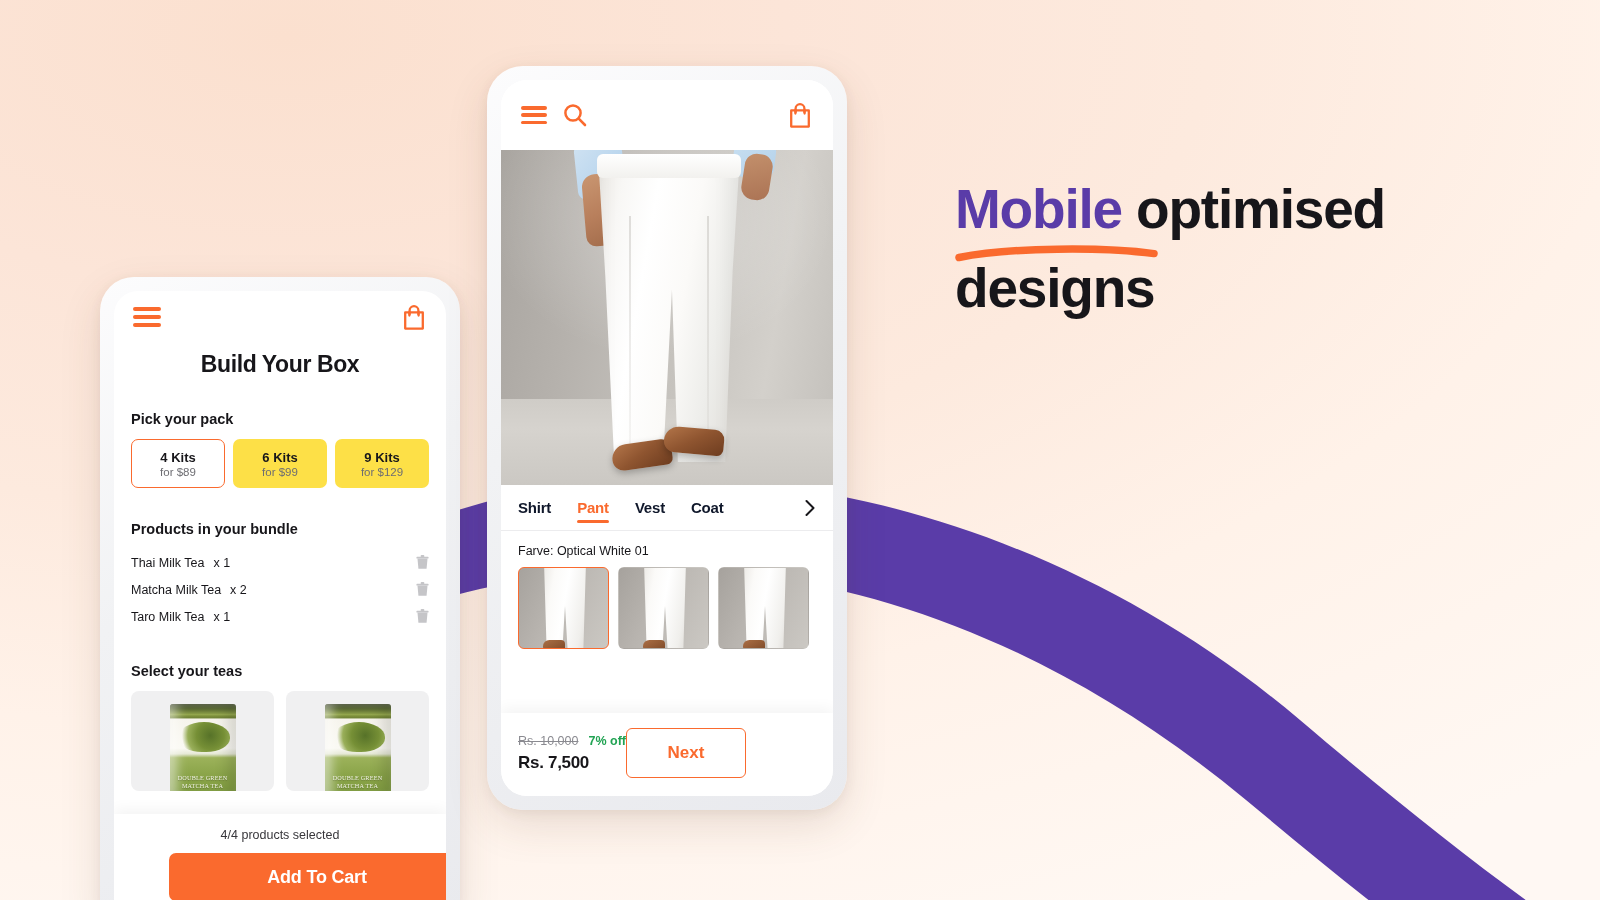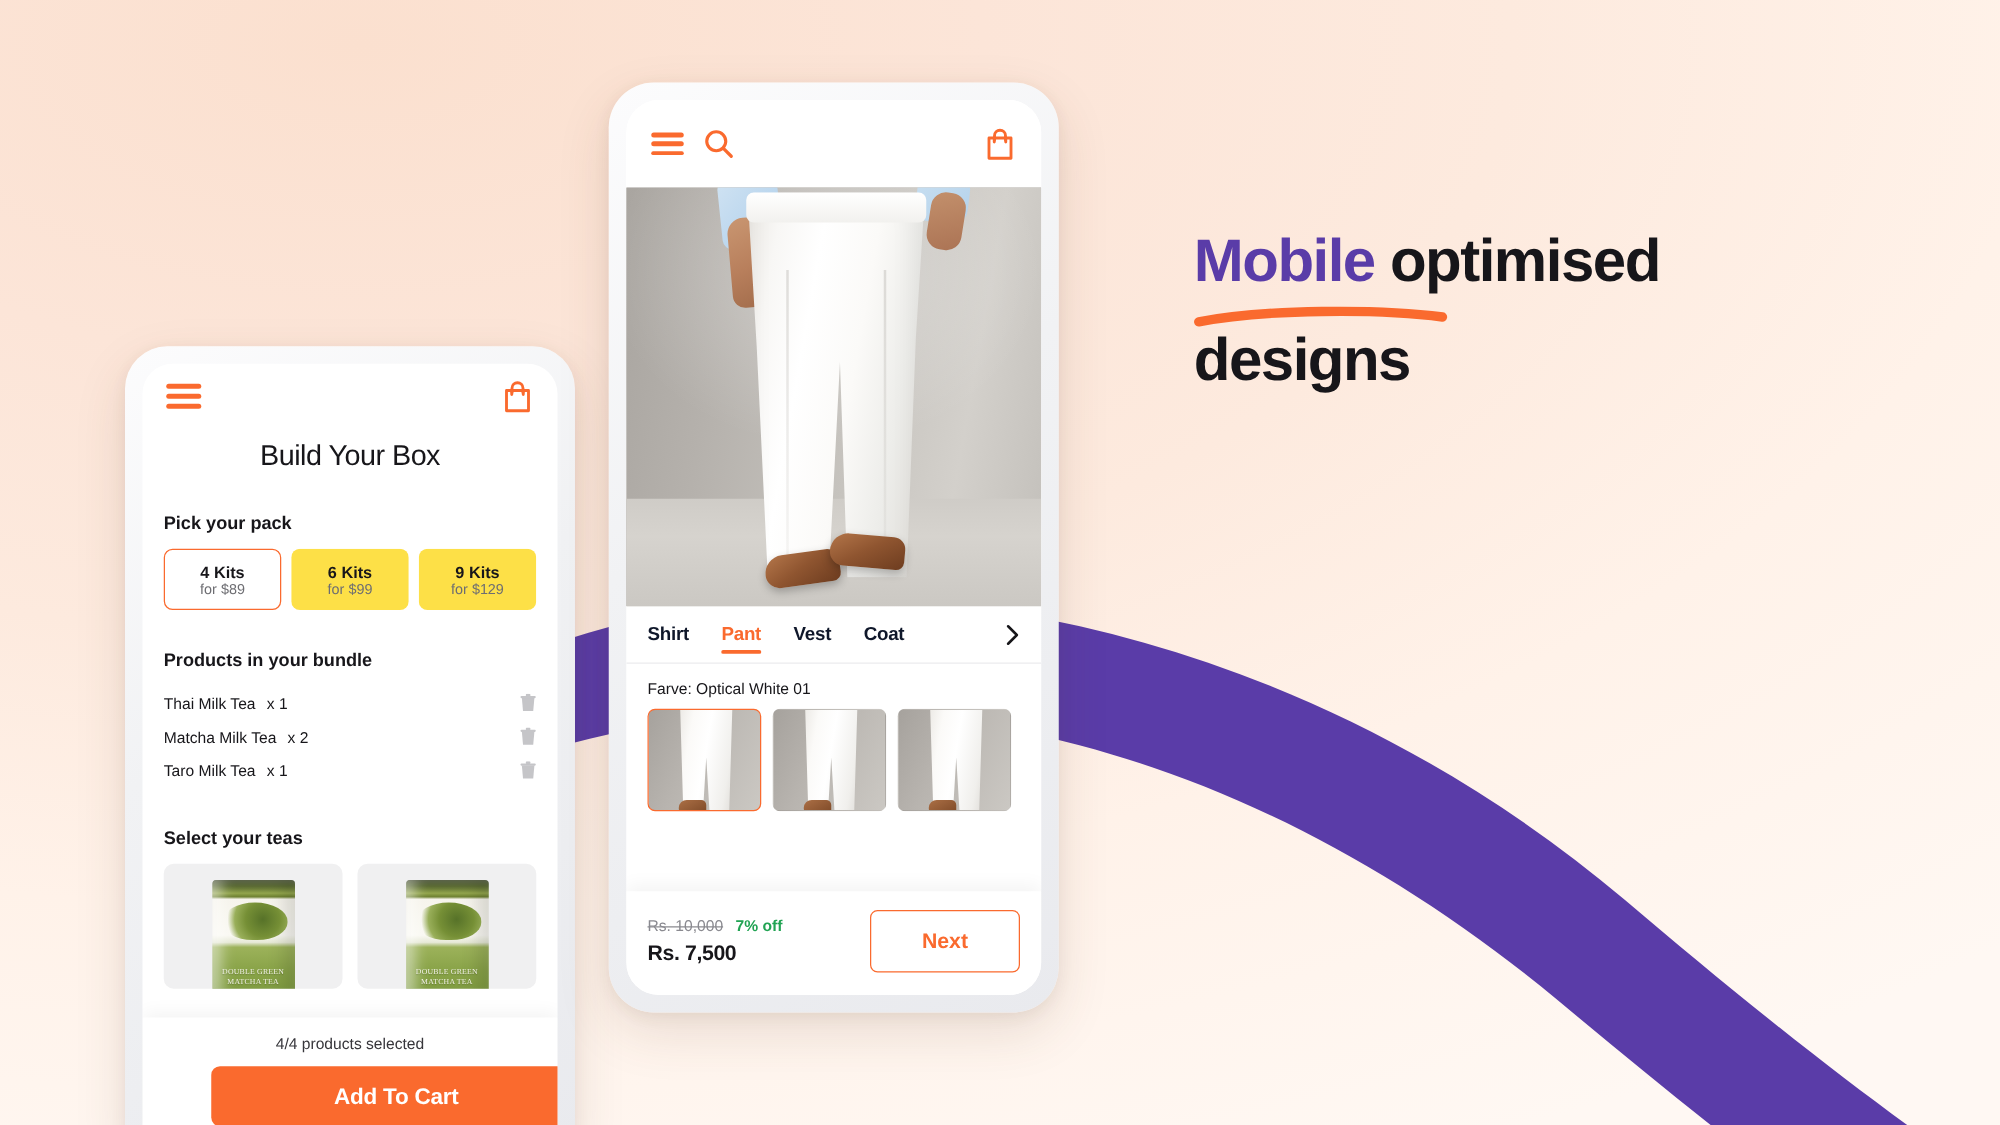--- a/index.html
+++ b/index.html
@@ -63,21 +63,21 @@
 
   
   #headline {
     position: absolute;
     left: 955px;
     top: 170px;
     width: 620px;
     z-index: 4;
   }
   #headline .line {
-    font-size: 48px;
+    font-size: 55px;
     font-weight: bold;
     color: #17161a;
     letter-spacing: -1.2px;
     line-height: 79px;
     white-space: nowrap;
   }
   #headline .hl-accent {
     color: #5a3ca8;
     position: relative;
     display: inline-block;
@@ -127,21 +127,21 @@
     padding: 0 19px;
   }
   .burger { width: 28px; height: 20px; display: flex; flex-direction: column; justify-content: space-between; }
   .burger i { display: block; height: 4px; border-radius: 2px; background: #fa6a2e; }
   .burger.small { width: 26px; height: 18px; }
   .burger.small i { height: 3.5px; }
 
   .lp-title {
     text-align: center;
     font-size: 23px;
-    font-weight: normal;
+    font-weight: bold;
     color: #17161a;
     letter-spacing: -.4px;
     margin-top: 8px;
   }
 
   .lp-body { padding: 0 17px; }
 
   .lp-sec-h {
     font-size: 14.5px;
     font-weight: bold;
@@ -402,21 +402,20 @@
   }
 
   .cp-sticky {
     position: absolute;
     left: 0; bottom: 0;
     width: 100%;
     background: #ffffff;
     padding: 15px 17px 18px;
     display: flex;
     align-items: center;
-    justify-content: space-between;
     box-shadow: 0 -4px 14px rgba(0,0,0,.05);
   }
   .price-col .price-top { display: flex; align-items: baseline; gap: 10px; margin-bottom: 5px; }
   .price-col .mrp { font-size: 12.5px; color: #8a8a90; text-decoration: line-through; }
   .price-col .disc { font-size: 12.5px; color: #21a353; font-weight: bold; }
   .price-col .price { font-size: 17px; font-weight: bold; color: #17161a; letter-spacing: -.3px; }
   .btn-next {
     width: 120px;
     height: 50px;
     background: #ffffff;

